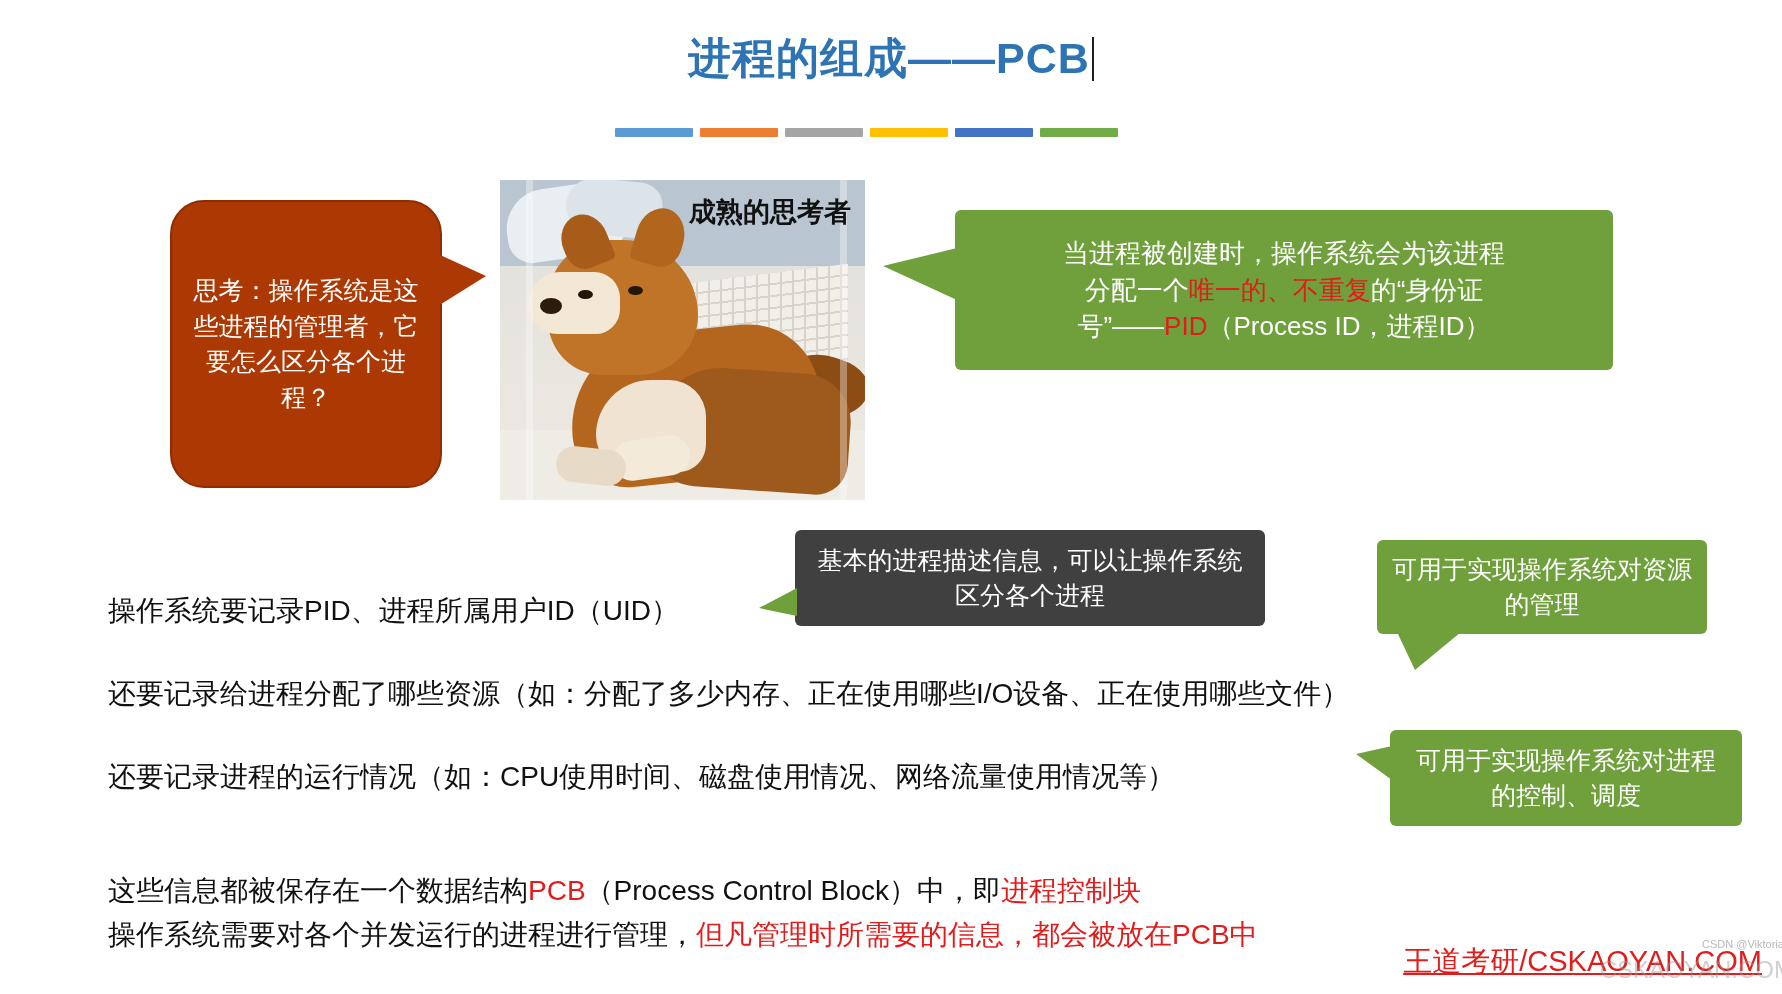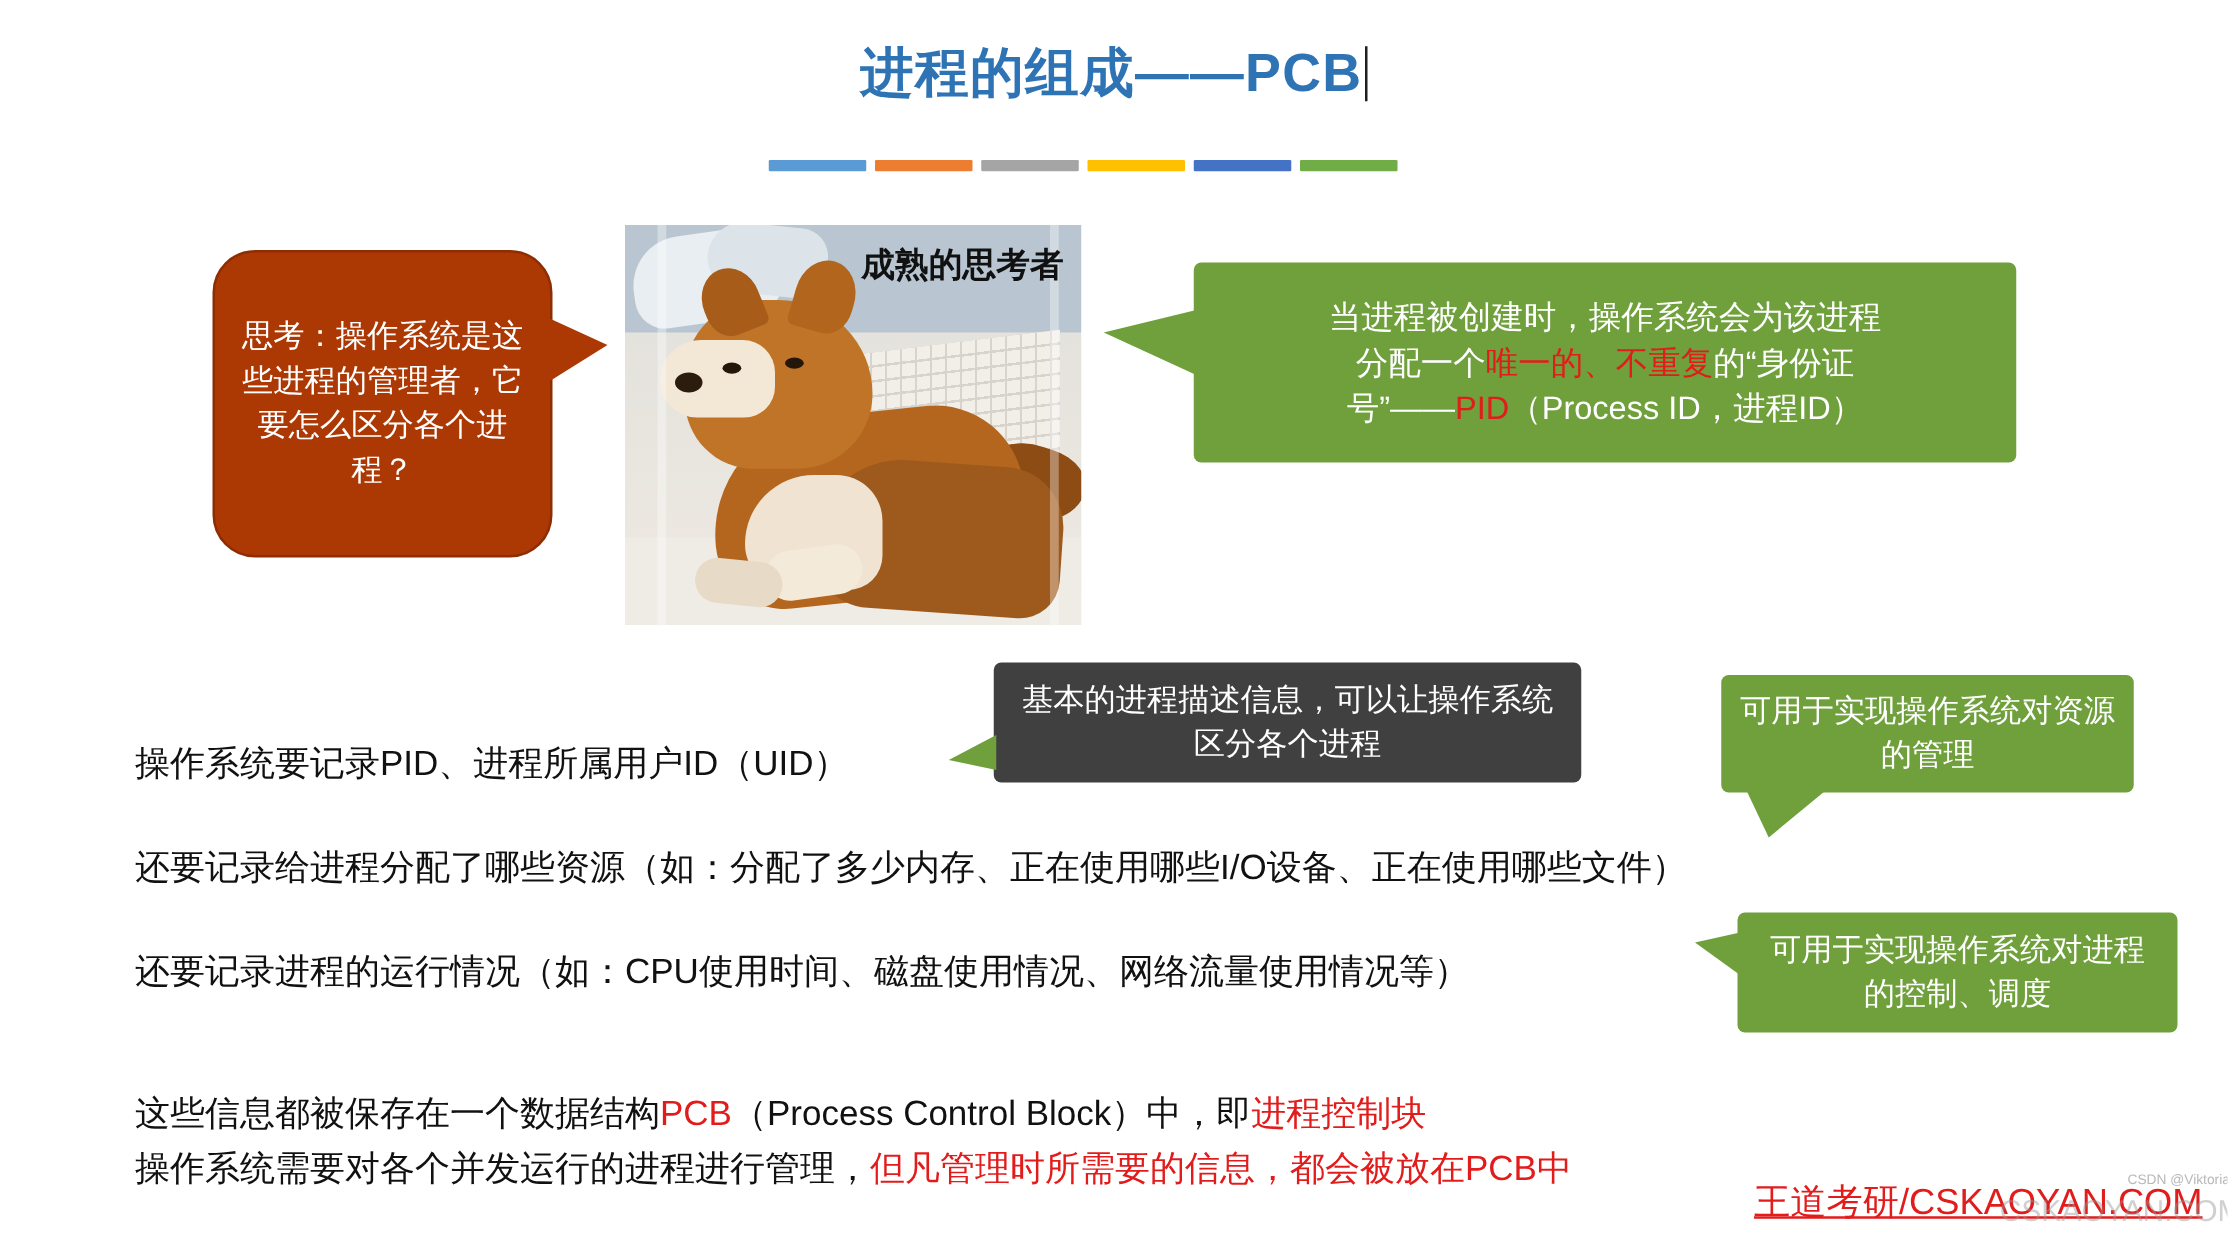--- a/index.html
+++ b/index.html
@@ -230,21 +230,21 @@
     align-items: center;
     justify-content: center;
     line-height: 1.42;
   }
 
   
   .callout-red {
     left: 170px;
     top: 200px;
     width: 272px;
-    height: 246px;
+    height: 288px;
     background: #AC3803;
     border: 2px solid #8f2d02;
     border-radius: 34px;
     font-size: 25px;
     padding: 8px 20px;
   }
   .callout-red .tail {
     position: absolute;
     right: -46px;
     top: 52px;

